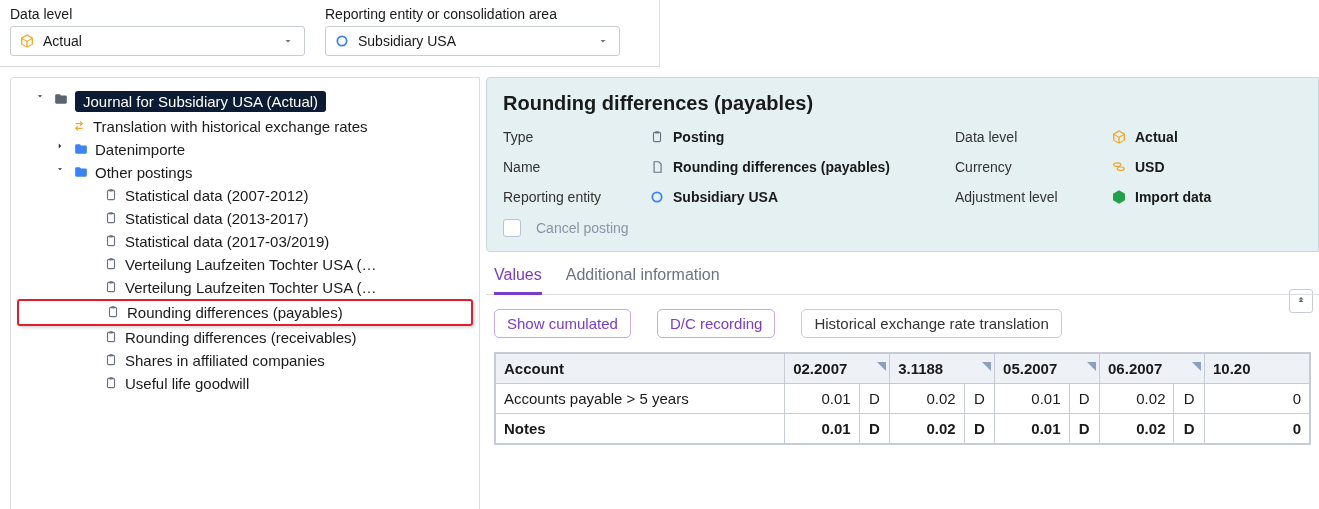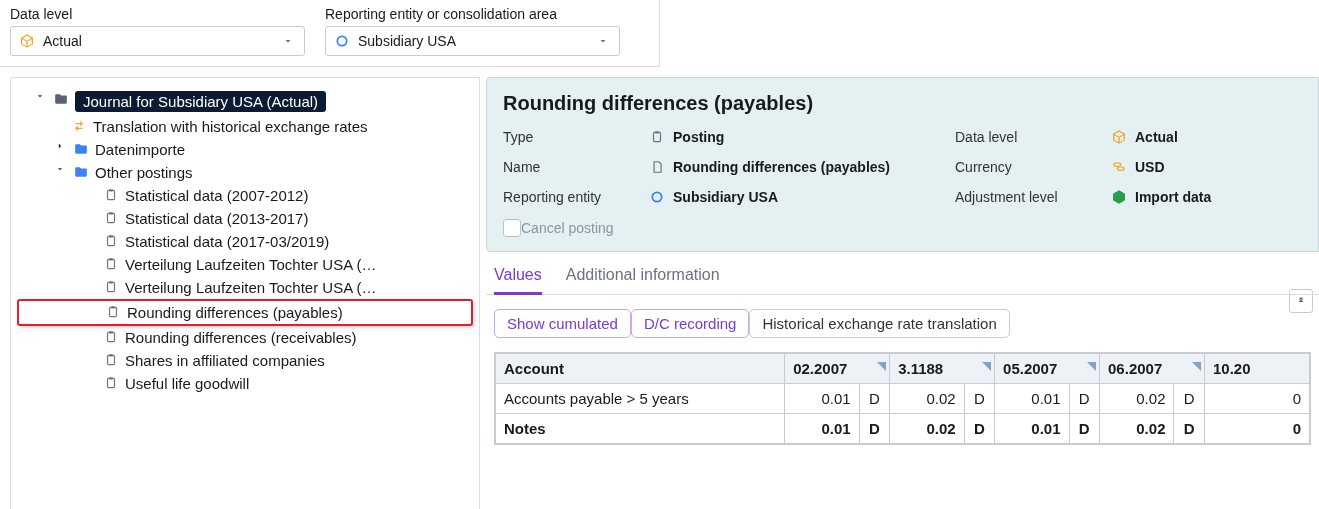--- a/index.html
+++ b/index.html
@@ -68,38 +68,38 @@
   .header-title { font-size:20px; font-weight:600; color:#1a1a1a; margin-bottom:14px;}
   .meta-grid {
     display:grid;
     grid-template-columns: 140px 300px 150px 200px;
     row-gap: 14px; column-gap: 6px; align-items:center;
     font-size:14px; color:#1a1a1a;
   }
   .meta-label { color:#333; }
   .meta-val { display:flex; align-items:center; gap:8px; }
   .bold { font-weight:600; }
-  .checkbox-row { display:flex; align-items:center; gap:0; margin-top:14px; color:#8a94a3;}
+  .checkbox-row { display:flex; align-items:center; gap:15px; margin-top:14px; color:#8a94a3;}
   .cbox { width:18px; height:18px; border:1px solid #b9c2cf; border-radius:3px; background:#fff;}
 
   .collapse-btn {
     position:absolute; right:6px; width:24px; height:24px; border:1px solid #c7ccd4;
     border-radius:3px; background:#fff; display:flex; align-items:center; justify-content:center;
     color:#5b6270;
   }
   .collapse-top { top:-2px; }
   .collapse-mid { top:212px; }
 
   
   .tabs { display:flex; gap:24px; padding: 14px 25px 0 8px; border-bottom:1px solid #d9dde2; position:relative;}
   .tab { padding-bottom:8px; color:#6b7280; cursor:pointer; font-size:16px;}
   .tab.active { color:#7a3bcf; border-bottom:3px solid #7a3bcf; margin-bottom:-1px; font-weight:500;}
 
   
-  .btnrow { display:flex; gap:0; padding:14px 8px; }
+  .btnrow { display:flex; gap:26px; padding:14px 8px; }
   .chip {
     border:1px solid #c9a8f0; color:#7a3bcf; background:#fff; border-radius:5px;
     padding:5px 12px; cursor:pointer; font-size:15px;
   }
   .chip.gray { border-color:#c7ccd4; color:#333; }
 
   
   .tbl-wrap { margin:0 8px; border:1px solid #c7ccd4; overflow:hidden;}
   table { border-collapse:collapse; width:100%; font-size:15px;}
   th, td { border:1px solid #c7ccd4; padding:6px 8px; text-align:left; position:relative;}

